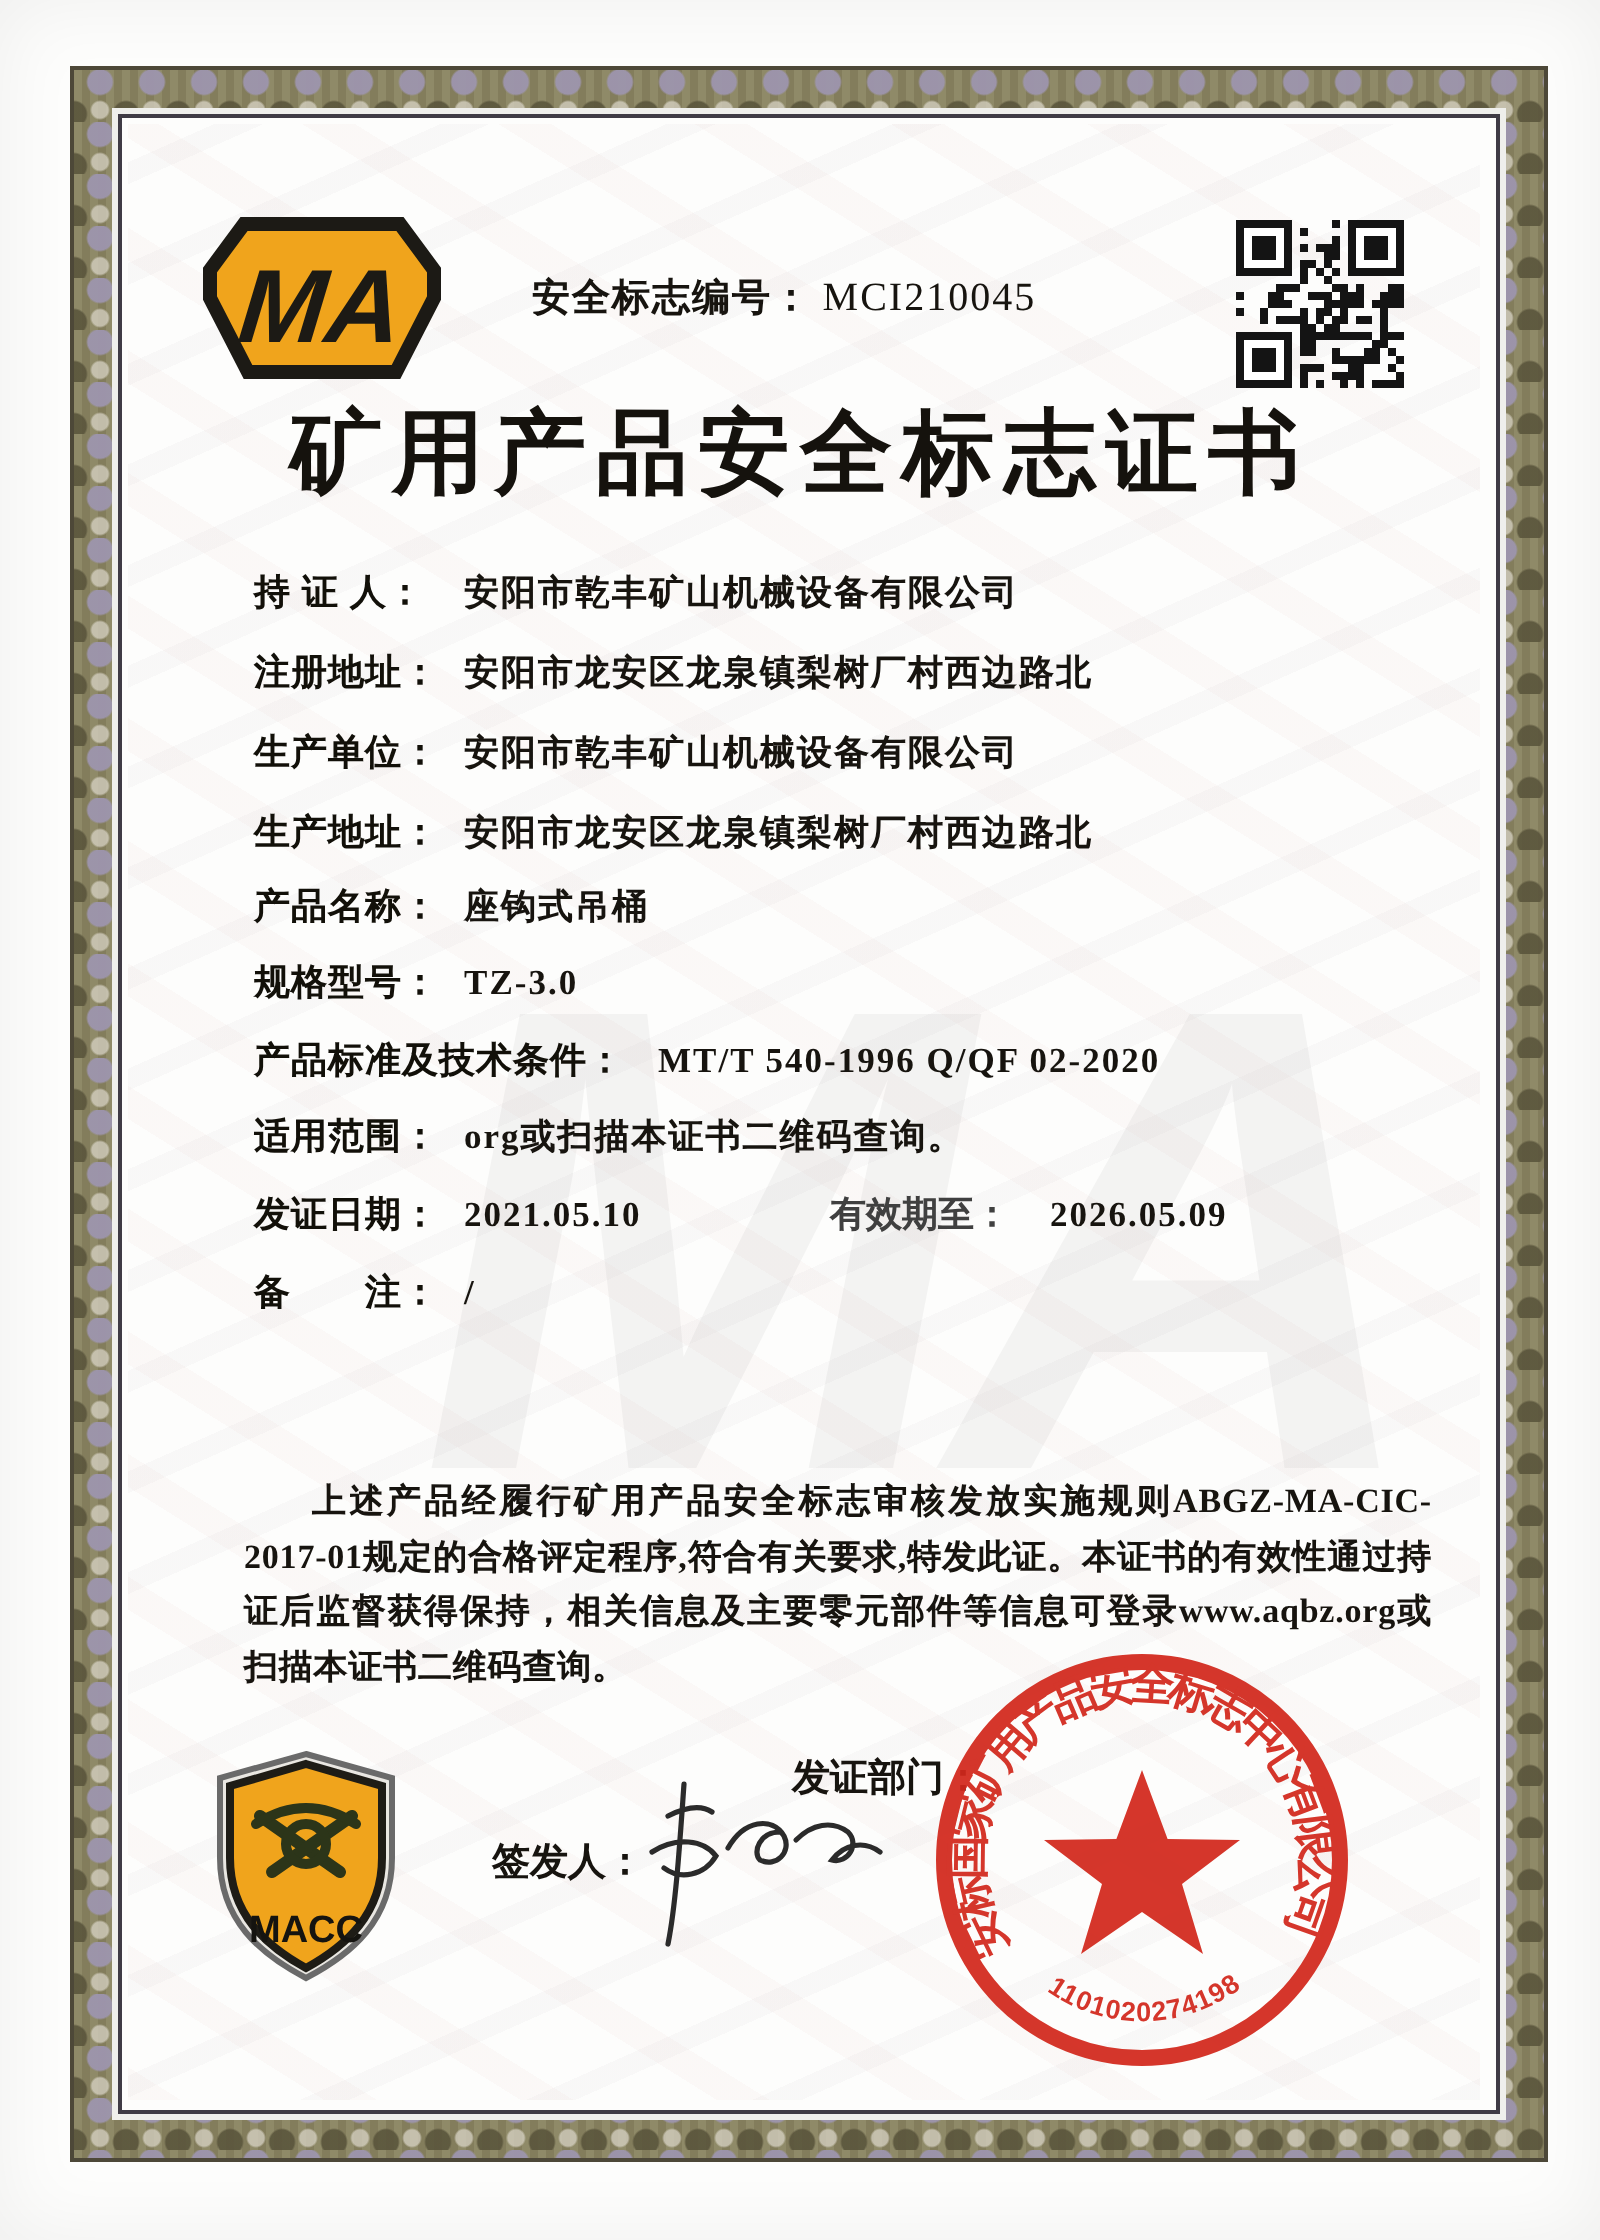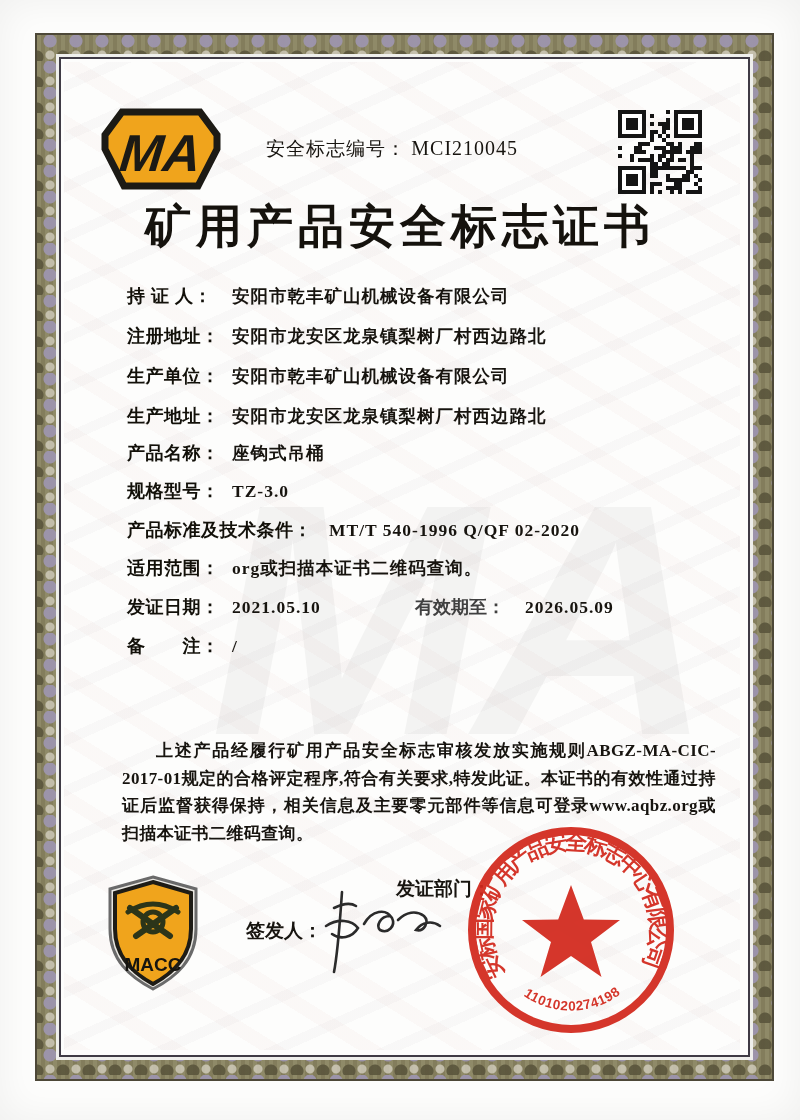--- a/index.html
+++ b/index.html
@@ -19,21 +19,21 @@
   .frame-inner{position:absolute;left:22px;top:22px;right:22px;bottom:22px;
     background:#fdfdfc;border:2px solid #3f3b45;box-shadow:0 0 0 3px #efefec;}
   
   .texture{position:absolute;left:64px;top:62px;right:60px;bottom:70px;pointer-events:none;
     background:
       repeating-linear-gradient(32deg, rgba(205,140,130,.045) 0 14px, transparent 14px 52px),
       repeating-linear-gradient(-24deg, rgba(160,150,160,.05) 0 10px, transparent 10px 46px);}
   .abs{position:absolute;}
   
   .cert-line{left:266px;top:136px;font-size:19px;color:#17140f;white-space:nowrap;}
-  .cert-line .lab{font-weight:normal;letter-spacing:1px;}
+  .cert-line .lab{font-weight:bold;letter-spacing:1px;}
   .cert-line .num{font-family:"Liberation Serif",serif;font-weight:normal;font-size:20px;letter-spacing:1px;}
   .title{left:0;right:0;top:196px;text-align:center;font-size:46px;font-weight:900;
     letter-spacing:5px;color:#15120d;font-family:Liberation Sans, sans-serif;}
   
   .row{left:127px;font-size:18px;color:#17140f;white-space:nowrap;}
   .row .lbl{display:inline-block;min-width:100px;font-weight:bold;letter-spacing:.5px;color:#121009;}
   .row .val{font-family:"Liberation Serif",serif;font-weight:600;font-size:17.5px;letter-spacing:1px;}
   .row .w1{display:inline-block;width:178px;}
   .row .lbl2{display:inline-block;min-width:105px;font-weight:bold;color:#404040;}
   

